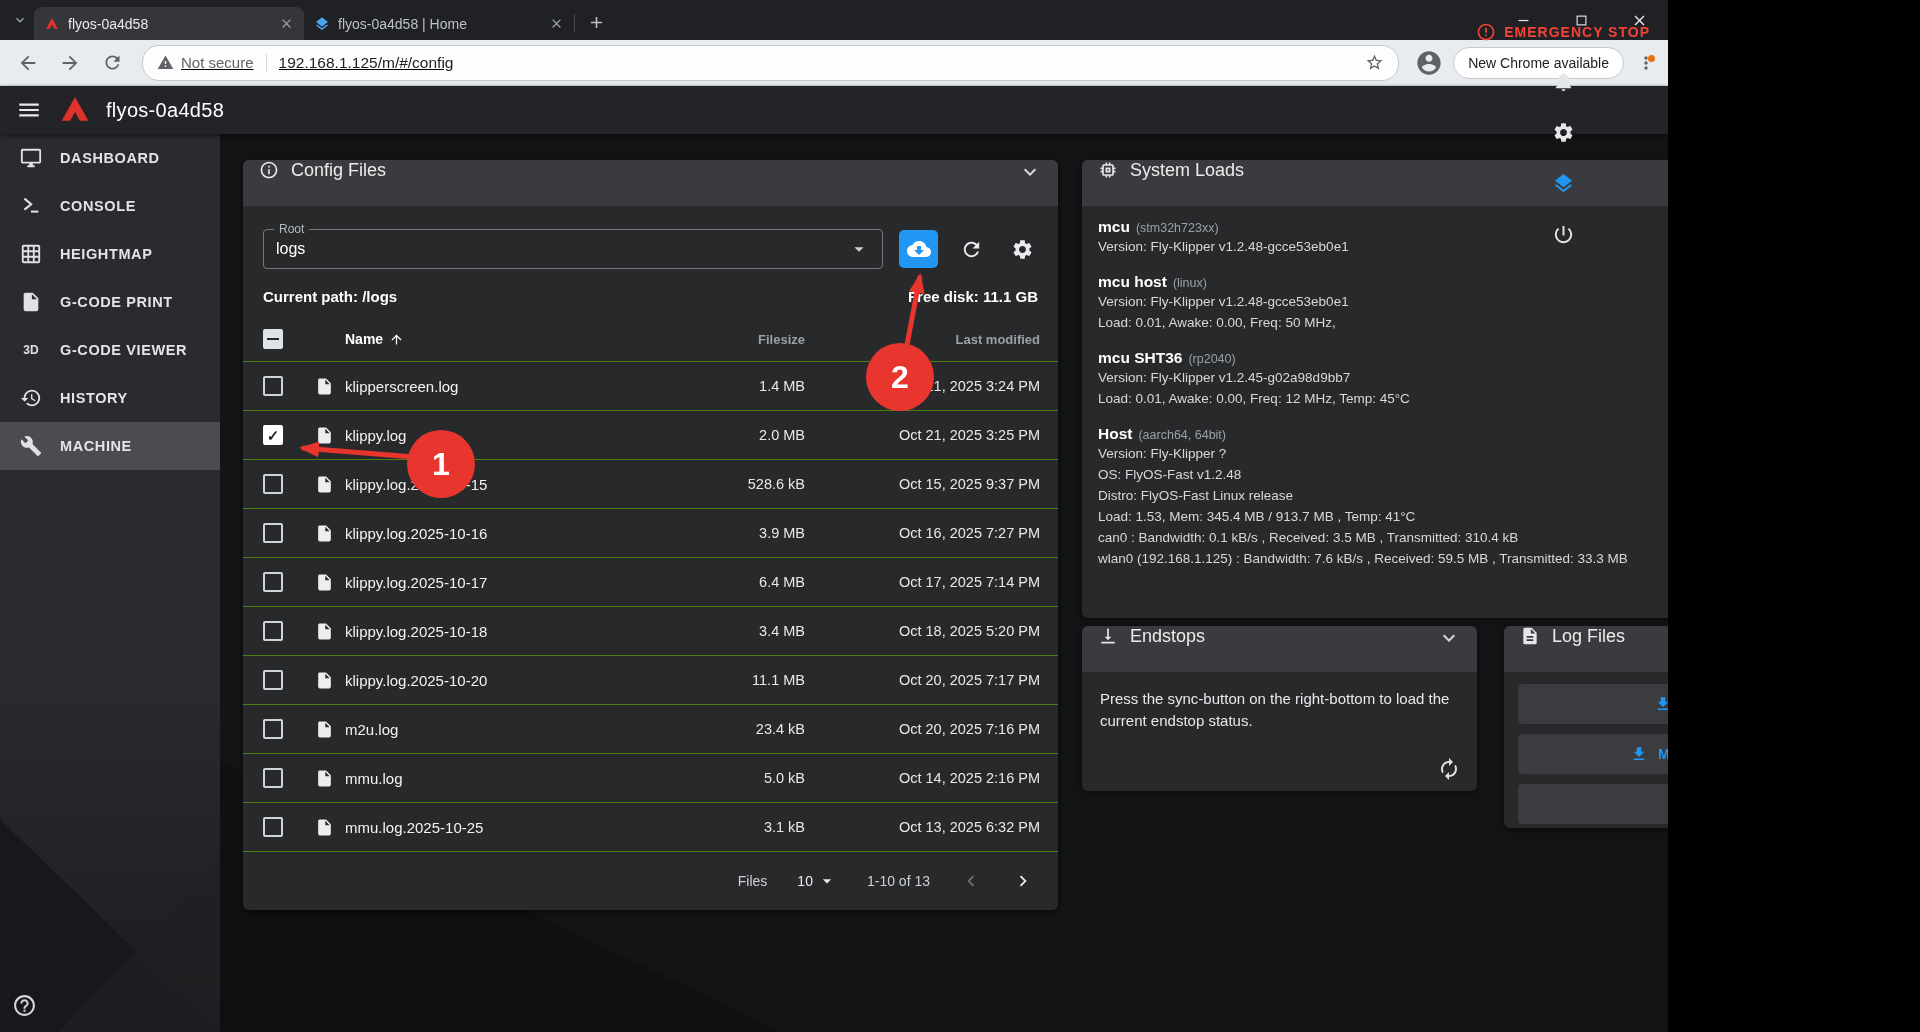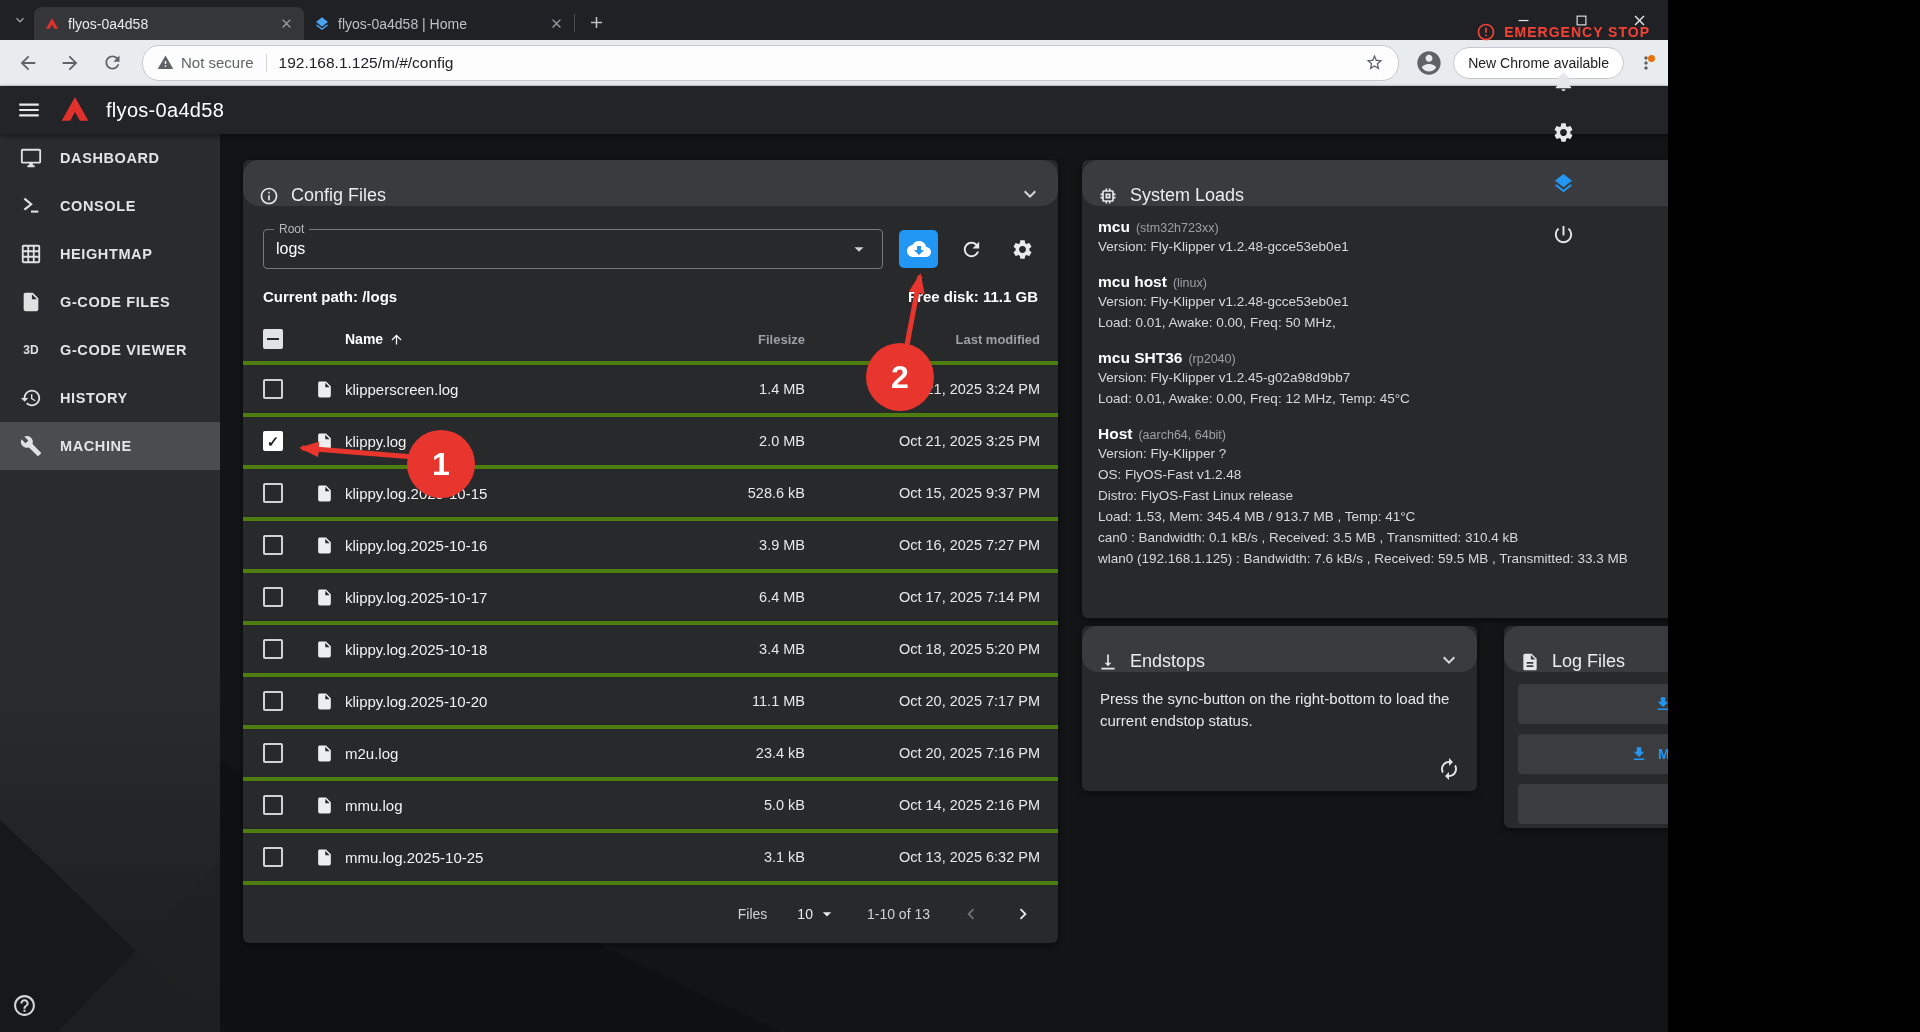--- a/index.html
+++ b/index.html
@@ -19,21 +19,21 @@
   .tab-divider{width:1px;height:18px;background:#4a4d51;margin-bottom:8px;}
   .new-tab{margin:0 0 8px 12px;color:#bdc1c6;}
   .win-controls{margin-left:auto;display:flex;align-self:stretch;}
   .win-btn{width:58px;display:flex;align-items:center;justify-content:center;color:#e4e6e8;}
 
   
   .toolbar{position:absolute;top:40px;left:0;right:0;height:46px;background:#e9ecef;border-bottom:1px solid #cfd3d8;
            display:flex;align-items:center;padding:0 10px;box-sizing:border-box;gap:6px;}
   .nav-btn{width:36px;height:36px;border-radius:50%;color:#5f6368;display:flex;align-items:center;justify-content:center;}
   .omnibox{flex:1;height:34px;background:#fdfdfe;border:1px solid #c4c9cf;border-radius:17px;display:flex;align-items:center;
-           padding:0 14px;margin:0 6px;min-width:0;}
+           padding:0 14px;margin:0 6px;min-width:0;text-decoration:underline;}
   .sec-label{color:#5f6368;font-size:15px;margin-left:7px;white-space:nowrap;}
   .omni-divider{width:1px;height:18px;background:#d4d7db;margin:0 12px;}
   .url-text{color:#202124;font-size:15.5px;white-space:nowrap;overflow:hidden;}
   .omni-star{margin-left:auto;color:#5f6368;}
   .avatar{color:#5f6368;margin:0 4px;}
   .update-chip{height:30px;border:1px solid #c4c9cf;border-radius:16px;background:#fff;display:flex;align-items:center;
                padding:0 14px;font-size:14px;color:#202124;white-space:nowrap;}
   .kebab{position:relative;color:#5f6368;margin:0 2px 0 6px;}
   .kebab .dot{position:absolute;top:2px;right:1px;width:7px;height:7px;border-radius:50%;background:#e8710a;}
 
@@ -59,42 +59,42 @@
   .side-icon{width:26px;color:#dfe1e3;}
   .side-label{color:#e2e4e6;font-size:14.5px;font-weight:600;letter-spacing:.6px;}
   .side-3d{width:26px;color:#dfe1e3;font-size:12px;font-weight:bold;display:inline-flex;justify-content:center;}
   .help-btn{position:absolute;left:12px;bottom:14px;color:#d5d7d9;z-index:2;}
 
   
   .main{position:absolute;top:134px;left:220px;right:0;bottom:0;background:#131416;}
   .main-tri{position:absolute;bottom:0;left:0;width:560px;height:300px;background:#0e0f10;clip-path:polygon(0 100%,0 10%,100% 100%);opacity:.8;}
 
   .card{background:#28292b;border-radius:6px;box-shadow:0 2px 6px rgba(0,0,0,.5);overflow:hidden;}
-  .card-head{height:46px;background:#3a3b3e;display:flex;align-items:flex-end;gap:12px;padding:0 16px;border-radius:16px;}
+  .card-head{height:46px;background:#3a3b3e;display:flex;align-items:flex-start;gap:12px;padding:0 16px;}
   .card-title{color:#ececec;font-size:18px;font-weight:500;}
   .head-icon{color:#e4e6e8;}
   .head-right{margin-left:auto;display:flex;align-items:center;gap:14px;}
   .chev{color:#d6d8da;}
 
   
   .config-card{position:absolute;left:23px;top:26px;width:815px;}
   .controls-row{display:flex;align-items:center;gap:16px;padding:20px 18px 12px 20px;height:46px;}
   .root-select{position:relative;flex:0 0 620px;height:40px;border:1px solid #75797e;border-radius:4px;
                display:flex;align-items:center;padding:0 12px;box-sizing:border-box;}
   .root-label{position:absolute;top:-8px;left:10px;background:#28292b;padding:0 5px;font-size:12px;color:#b6babd;}
   .root-value{color:#fff;font-size:16px;}
   .root-caret{margin-left:auto;color:#cfd2d5;}
   .cloud-btn{width:46px;height:38px;background:#2196f3;border:none;border-radius:5px;color:#fff;
              display:flex;align-items:center;justify-content:center;}
   .icon-btn{width:40px;height:40px;background:transparent;border:none;color:#e8eaed;
             display:flex;align-items:center;justify-content:center;}
   .path-row{display:flex;justify-content:space-between;padding:4px 20px 12px 20px;font-size:15px;font-weight:bold;color:#fff;}
 
   .tgrid{display:grid;grid-template-columns:40px 42px 1fr 120px 235px;align-items:center;
-         padding:0 18px 0 20px;border-bottom:4px solid #4d7c0f;}
+         padding:0 18px 0 20px;border-bottom:1px solid #4d7c0f;}
   .thead{height:44px;}
   .th{font-size:13px;font-weight:bold;color:#9aa0a6;}
   .th-name{display:flex;align-items:center;gap:6px;color:#fff;font-size:14px;}
   .th-right,.td-right{text-align:right;}
   .trow{height:48px;}
   .fname{color:#f2f2f2;font-size:15px;white-space:nowrap;overflow:hidden;}
   .fsize,.fdate{color:#e8e8e8;font-size:14.5px;}
   .ficon{color:#eceeef;}
 
   .cb{width:20px;height:20px;border:2px solid #cfd3d7;border-radius:2px;box-sizing:border-box;
@@ -332,21 +332,21 @@
           </svg>
       </span>
       <span class="side-label">HEIGHTMAP</span>
     </div>
     <div class="side-item">
       <span class="ic side-icon">
         <svg width="22" height="22" viewBox="0 0 24 24" fill="currentColor">
             <path d="M6 2c-1.1 0-1.99.9-1.99 2L4 20c0 1.1.89 2 1.99 2H18c1.1 0 2-.9 2-2V8l-6-6H6zm7 7V3.5L18.5 9H13z"></path>
           </svg>
       </span>
-      <span class="side-label">G-CODE FILES</span>
+      <span class="side-label">G-CODE PRINT</span>
     </div>
     <div class="side-item">
       <span class="side-3d">3D</span>
       <span class="side-label">G-CODE VIEWER</span>
     </div>
     <div class="side-item">
       <span class="ic side-icon">
         <svg width="22" height="22" viewBox="0 0 24 24" fill="currentColor">
             <path d="M13 3c-4.97 0-9 4.03-9 9H1l3.89 3.89.07.14L9 12H6c0-3.87 3.13-7 7-7s7 3.13 7 7-3.13 7-7 7c-1.93 0-3.68-.79-4.94-2.06l-1.42 1.42C8.27 19.99 10.51 21 13 21c4.97 0 9-4.03 9-9s-4.03-9-9-9zm-1 5v5l4.28 2.54.72-1.21-3.5-2.08V8z"></path>
           </svg>

